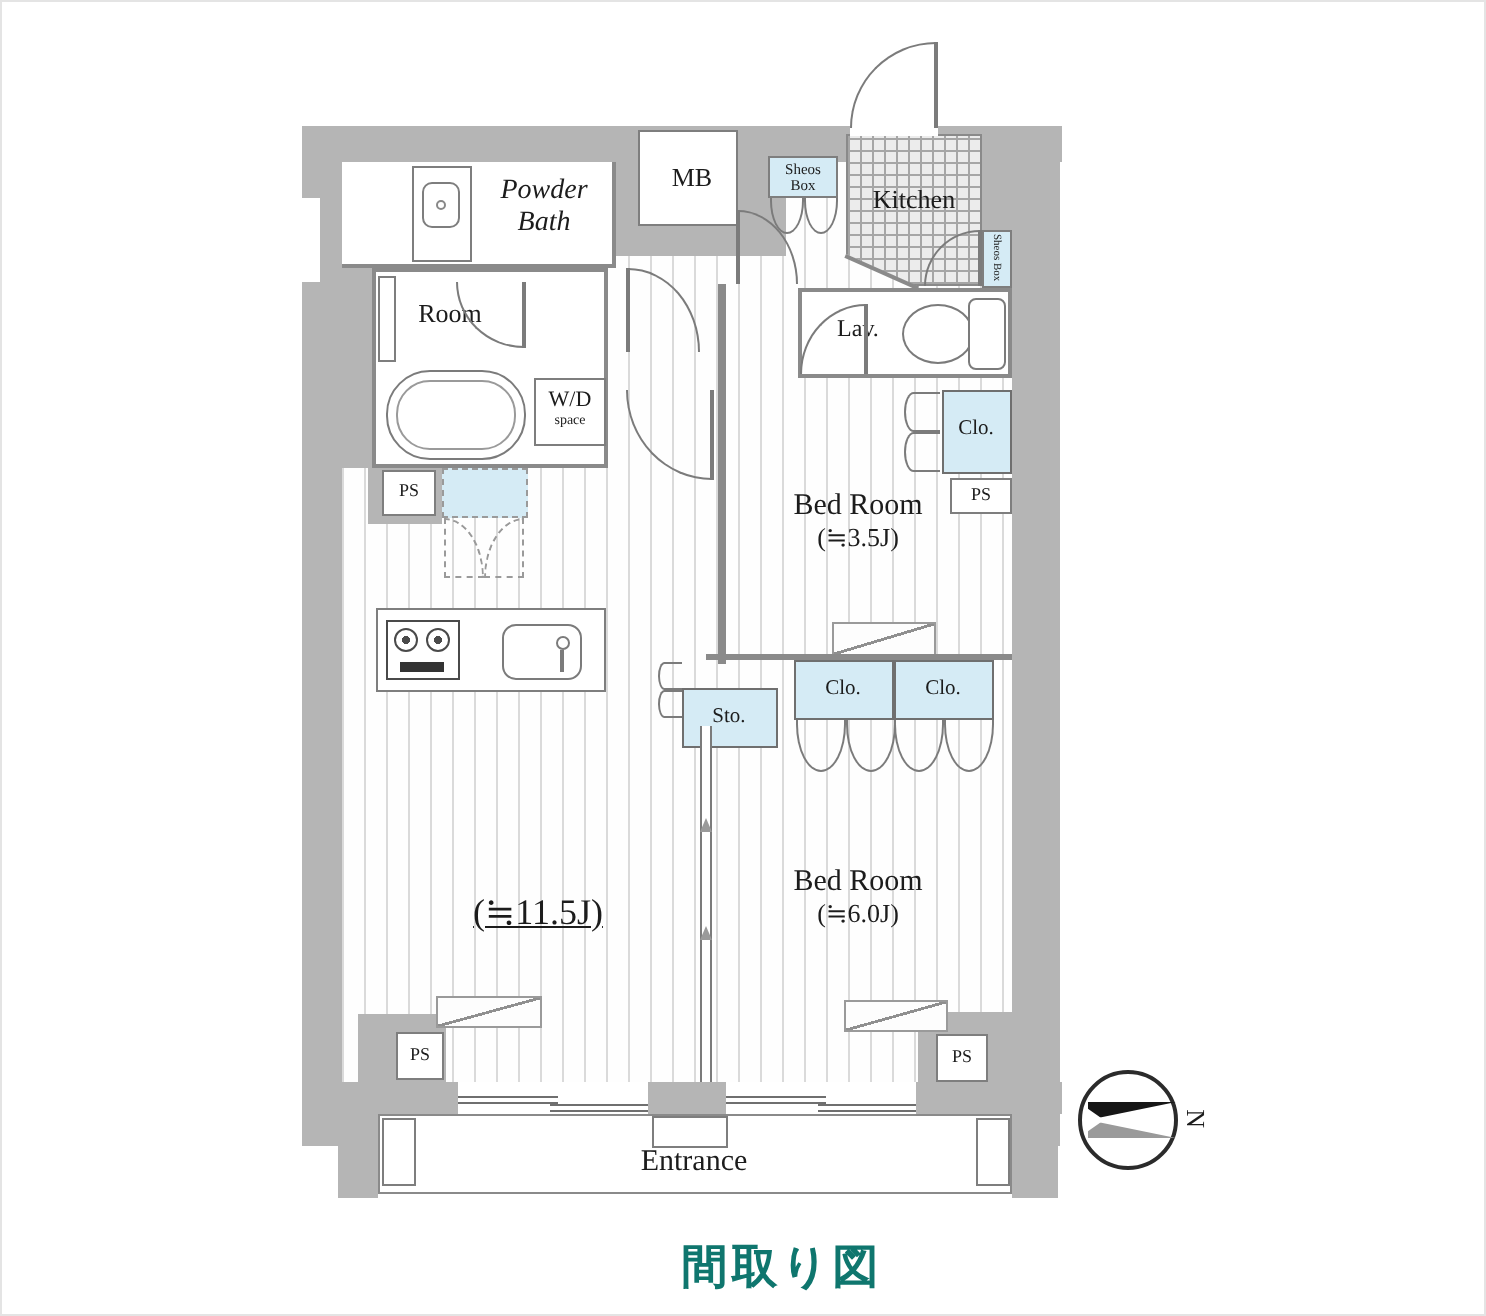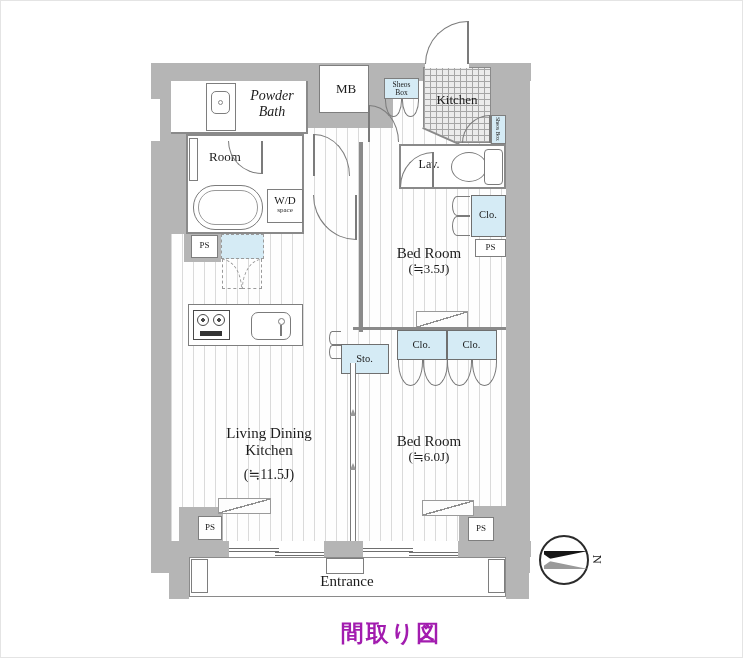--- a/index.html
+++ b/index.html
@@ -35,21 +35,21 @@
   .vline { position: absolute; background: #7b7b7b; width: 1.5px; }
   .fold-d { position: absolute; border: 1.2px solid #7b7b7b; border-top: 0;
             border-radius: 0 0 50% 50% / 0 0 92% 92%; background: transparent; }
   .fold-l { position: absolute; border: 1.2px solid #7b7b7b; border-right: 0;
             border-radius: 50% 0 0 50% / 92% 0 0 92%; background: transparent; }
   .diagbox { position: absolute; background: #fdfdfd; border: 1px solid #9a9a9a;
     background-image: linear-gradient(to bottom right, transparent calc(50% - 0.7px), #8f8f8f calc(50% - 0.7px), #8f8f8f calc(50% + 0.7px), transparent calc(50% + 0.7px)); }
   .winline { position: absolute; height: 4px; background: #fff; border-top: 1.2px solid #6f6f6f; border-bottom: 1.2px solid #6f6f6f; }
   .tri-up { position: absolute; width: 0; height: 0;
     border-left: 3px solid transparent; border-right: 3px solid transparent; border-bottom: 7px solid #9a9a9a; }
-  .title { font-family: "Liberation Sans", "DejaVu Sans", sans-serif; font-weight: bold; font-size: 23px; color: #a21caf; letter-spacing: 2px; }
+  .title { font-family: "Liberation Sans", "DejaVu Sans", sans-serif; font-weight: bold; font-size: 23px; color: #0f766e; letter-spacing: 2px; }
 </style>
 </head>
 <body>
 
 <div id="canvas">
 
   <div class="floor" style="left:170px; top:80px; width:335px; height:460px;"></div>
 
   <div class="wall" style="left:150px; top:62px;  width:380px; height:18px;"></div>
   <div class="wall" style="left:150px; top:62px;  width:20px;  height:510px;"></div>
@@ -176,25 +176,21 @@
   <div class="abs" style="left:192px; top:309px; width:37px; height:30px; border:1.5px solid #4a4a4a; background:#fff;">
     <div class="abs" style="left:3px; top:3px; width:12px; height:12px; border:1.4px solid #4a4a4a; border-radius:50%; background:radial-gradient(circle,#4a4a4a 0 2px,transparent 2px);"></div>
     <div class="abs" style="left:19px; top:3px; width:12px; height:12px; border:1.4px solid #4a4a4a; border-radius:50%; background:radial-gradient(circle,#4a4a4a 0 2px,transparent 2px);"></div>
     <div class="abs" style="left:6px; top:20px; width:22px; height:5px; background:#333;"></div>
   </div>
   <div class="abs" style="left:250px; top:311px; width:40px; height:28px; border:1.3px solid #7b7b7b; border-radius:7px; background:#fff;">
     <div class="abs" style="left:26px; top:5px; width:7px; height:7px; border:1.2px solid #7b7b7b; border-radius:50%;"></div>
     <div class="abs" style="left:28px; top:12px; width:2px; height:11px; background:#7b7b7b;"></div>
   </div>
 
-  <div class="lbl" style="left:208px; top:424px; width:120px; font-size:15px;">
-    <span>Living Dining</span><br>
-    <span>Kitchen</span>
-  </div>
-  <div class="lbl" style="left:228px; top:466px; width:80px; font-size:14px;">(≒11.5J)</div>
+  <div class="lbl" style="left:228px; top:445px; width:80px; font-size:18px;text-decoration:underline;">(≒11.5J)</div>
 
   <div class="lbl" style="left:382px; top:432px; width:92px; font-size:15px;">Bed Room</div>
   <div class="lbl" style="left:392px; top:449px; width:72px; font-size:13px;">(≒6.0J)</div>
 
   <div class="diagbox" style="left:217px; top:497px; width:53px; height:16px;"></div>
   <div class="diagbox" style="left:421px; top:499px; width:52px; height:16px;"></div>
 
   <div class="box" style="left:197px; top:515px; width:24px; height:24px;">
     <div class="lbl" style="left:0; top:5px; width:22px; font-size:9px;">PS</div>
   </div>

